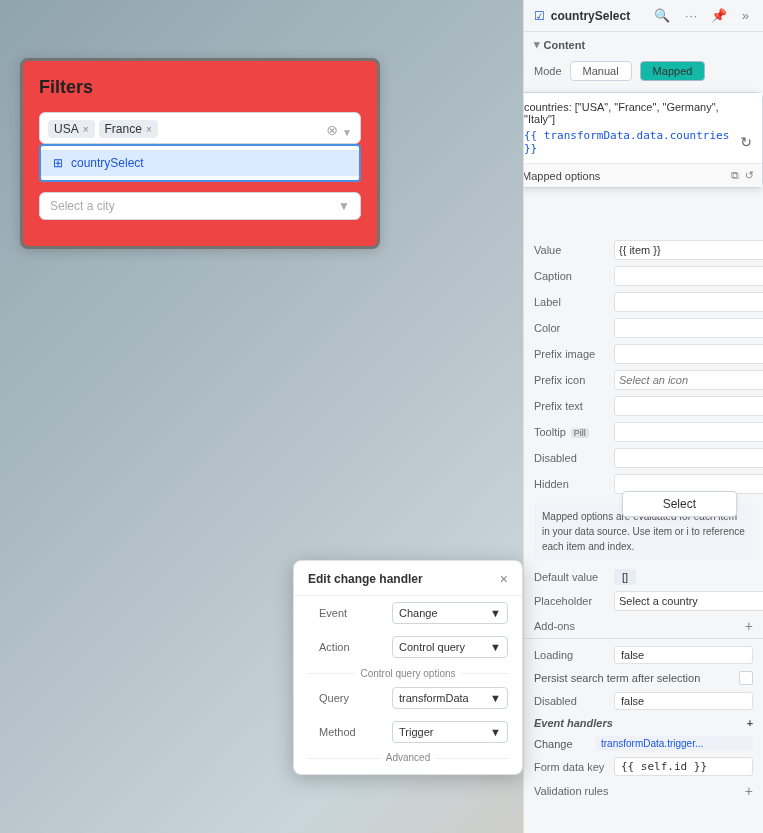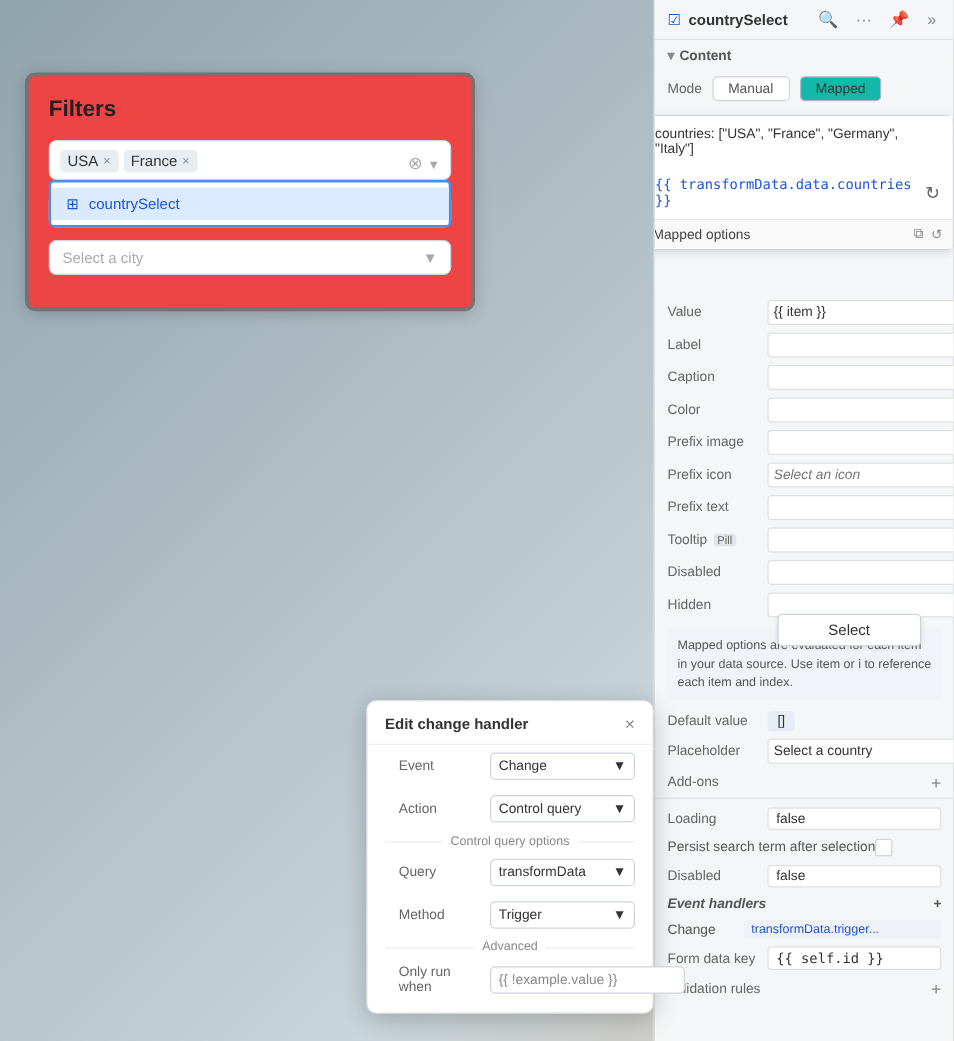--- a/index.html
+++ b/index.html
@@ -354,20 +354,21 @@
       border: 1px solid #e0e0e0;
       border-radius: 3px;
       font-size: 11px;
       padding: 2px 6px;
       color: #333;
     }
 
     .checkbox-row {
       display: flex;
       align-items: center;
+      justify-content: space-between;
       padding: 4px 10px;
     }
     .checkbox-label {
       font-size: 11px;
       color: #555;
     }
     .checkbox-box {
       width: 14px;
       height: 14px;
       border: 1px solid #d0d5dd;
@@ -622,21 +623,21 @@
 
   <div class="mode-row">
     <span>Mode</span>
     <button class="mode-btn">Manual</button>
     <button class="mode-btn active">Mapped</button>
   </div>
 
   <div class="mapped-data-box">
     <div class="mapped-data-code">
       <span>countries: ["USA", "France", "Germany", "Italy"]</span>
-      <div style="display:flex; align-items:center; justify-content:space-between; margin-top:16px;">
+      <div style="display:flex; align-items:center; justify-content:space-between; margin-top:4px;">
         <span style="color:#1a56db; font-size:11px; font-family:monospace;">{{ transformData.data.countries }}</span>
         <button class="refresh-btn">↻</button>
       </div>
     </div>
     <div class="mapped-options-bar">
       <span>Mapped options</span>
       <div class="mapped-options-icons">
         <span>⧉</span>
         <span>↺</span>
       </div>
@@ -644,26 +645,26 @@
   </div>
 
   <div style="margin-top: 150px;">
 
     <div class="prop-row">
       <span class="prop-label">Value</span>
       <input class="prop-input" value="{{ item }}" readonly="" style="">
     </div>
 
     <div class="prop-row">
+      <span class="prop-label">Caption</span>
+      <input class="prop-input" value="" readonly="" style="">
+    </div>
+
+    <div class="prop-row">
       <span class="prop-label">Label</span>
-      <input class="prop-input" value="" readonly="" style="">
-    </div>
-
-    <div class="prop-row">
-      <span class="prop-label">Caption</span>
       <input class="prop-input" value="" readonly="" style="">
     </div>
 
     <div class="prop-row">
       <span class="prop-label">Color</span>
       <input class="prop-input" value="" readonly="" style="">
     </div>
 
     <div class="prop-row">
       <span class="prop-label">Prefix image</span>
@@ -798,18 +799,14 @@
     <div class="dialog-select">
       <span>Trigger</span>
       <span>▼</span>
     </div>
   </div>
 
   <div class="dialog-advanced">
     <span>Advanced</span>
   </div>
 
-  <div class="dialog-row">
-    <span class="dialog-label">Only run when</span>
-    <input class="dialog-input" readonly="" value="{{ !example.value }}" style="">
-  </div>
 
 </div>
 
 </body></html>

